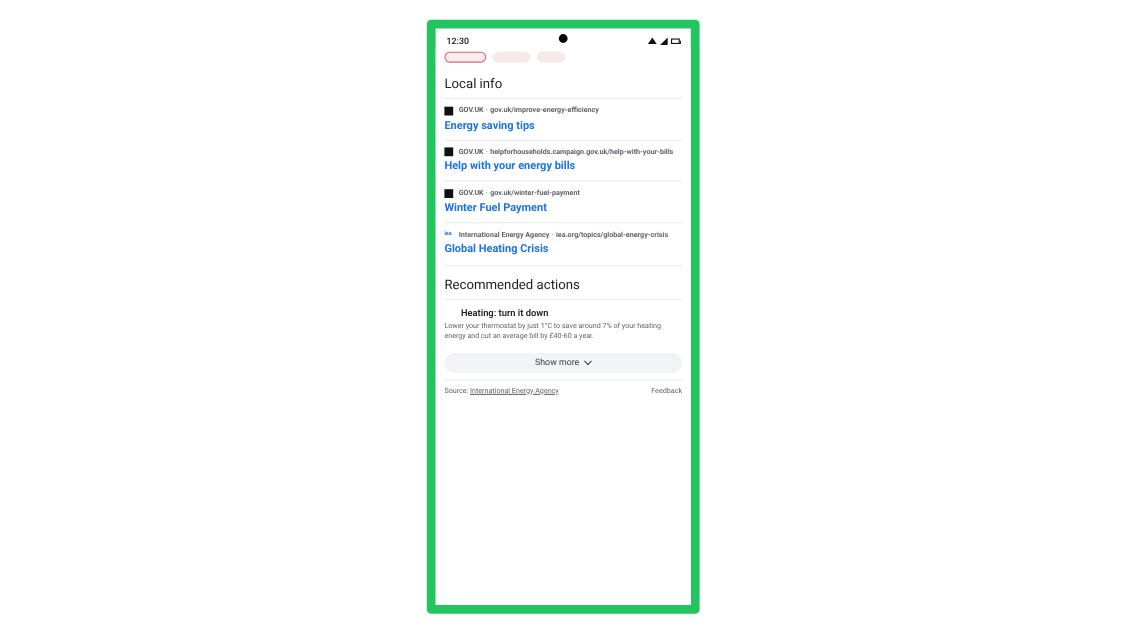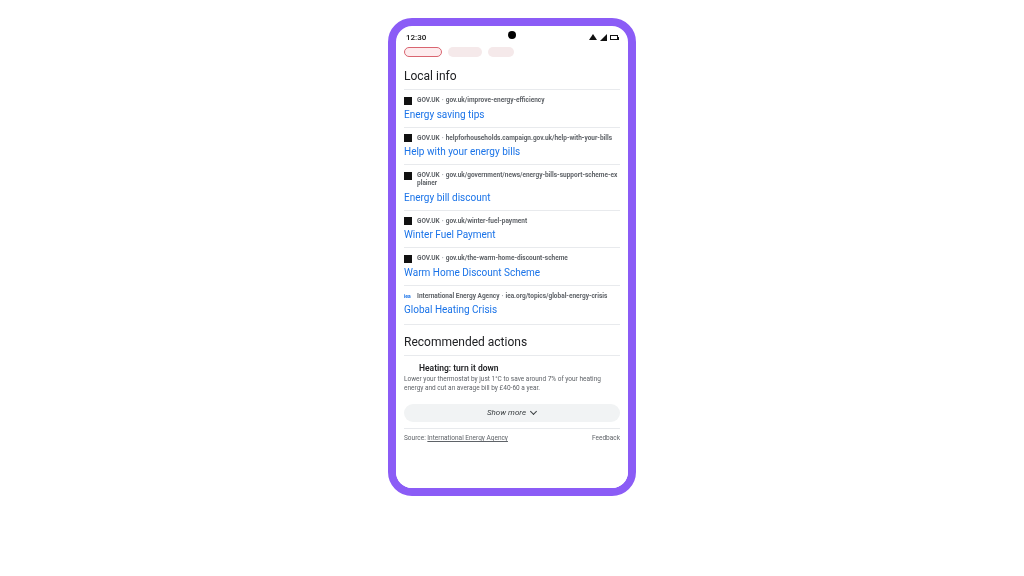--- a/index.html
+++ b/index.html
@@ -2,24 +2,24 @@
 <html><head>
 <meta charset="utf-8">
 <style>
   * { box-sizing: border-box; margin: 0; padding: 0; }
   html, body { width: 1024px; height: 576px; background: #fff; font-family: Roboto, Arial, sans-serif; overflow: hidden; }
 
   
   .phone {
     position: absolute;
     left: 388px; top: 18px;
-    width: 248px; height: 478px;
+    width: 248px; height: 540px;
     background: #fff;
-    border: 8px solid #8b5cf6;
-    border-radius: 24px;
+    border: 8px solid #22c55e;
+    border-radius: 4px;
     overflow: hidden;
   }
   .phone::before { 
     content:"";
     position:absolute;
     right:-11px; top:150px;
     width:3px; height:60px;
     background:#1a1a1a;
     border-radius:2px;
   }
@@ -115,21 +115,21 @@
     text-align:left;
     justify-content:flex-start;
   }
   .src-text { flex:1; word-break:break-all;font-weight:bold; }
   .src-text .sep { margin:0 2px; color:#9aa0a6; }
   .link {
     display:block;
     font-size:10px;
     color:#1a73e8;
     padding-top:4px;
-    font-weight:400;
+    font-weight:700;
     cursor:pointer;
   }
 
   
   .rec {
     border-top:0.5px solid #e8eaed;
     padding:7px 0 4px;
   }
   .rec-title {
     font-size:8.5px;
@@ -149,21 +149,20 @@
     height:18px;
     background:#f1f3f4;
     border-radius:10px;
     display:flex;
     align-items:center;
     justify-content:center;
     gap:4px;
     font-size:8px;
     color:#3c4043;
     cursor:pointer;
-    font-style:italic;
   }
   .chev { width:7px; height:7px; position:relative; }
   .chev::before {
     content:"";
     position:absolute;
     left:1px; top:0;
     width:4px; height:4px;
     border-right:1px solid #3c4043;
     border-bottom:1px solid #3c4043;
     transform:rotate(45deg);
@@ -221,49 +220,31 @@
     <div class="result">
       <div class="src-line">
         <span class="favicon"></span>
         <span class="src-text">
           <span>GOV.UK</span><span class="sep">·</span><span>helpforhouseholds.campaign.gov.uk/help-with-your-bills</span>
         </span>
       </div>
       <a class="link">Help with your energy bills</a>
     </div>
 
+
     <div class="result">
       <div class="src-line">
         <span class="favicon"></span>
         <span class="src-text">
-          <span>GOV.UK</span><span class="sep">·</span><span>gov.uk/government/news/energy-bills-support-scheme-explainer</span>
-        </span>
-      </div>
-      <a class="link">Energy bill discount</a>
-    </div>
-
-    <div class="result">
-      <div class="src-line">
-        <span class="favicon"></span>
-        <span class="src-text">
           <span>GOV.UK</span><span class="sep">·</span><span>gov.uk/winter-fuel-payment</span>
         </span>
       </div>
       <a class="link">Winter Fuel Payment</a>
     </div>
 
-    <div class="result">
-      <div class="src-line">
-        <span class="favicon"></span>
-        <span class="src-text">
-          <span>GOV.UK</span><span class="sep">·</span><span>gov.uk/the-warm-home-discount-scheme</span>
-        </span>
-      </div>
-      <a class="link">Warm Home Discount Scheme</a>
-    </div>
 
     <div class="result">
       <div class="src-line">
         <span class="favicon iea">iea</span>
         <span class="src-text">
           <span>International Energy Agency</span><span class="sep">·</span><span>iea.org/topics/global-energy-crisis</span>
         </span>
       </div>
       <a class="link">Global Heating Crisis</a>
     </div>

